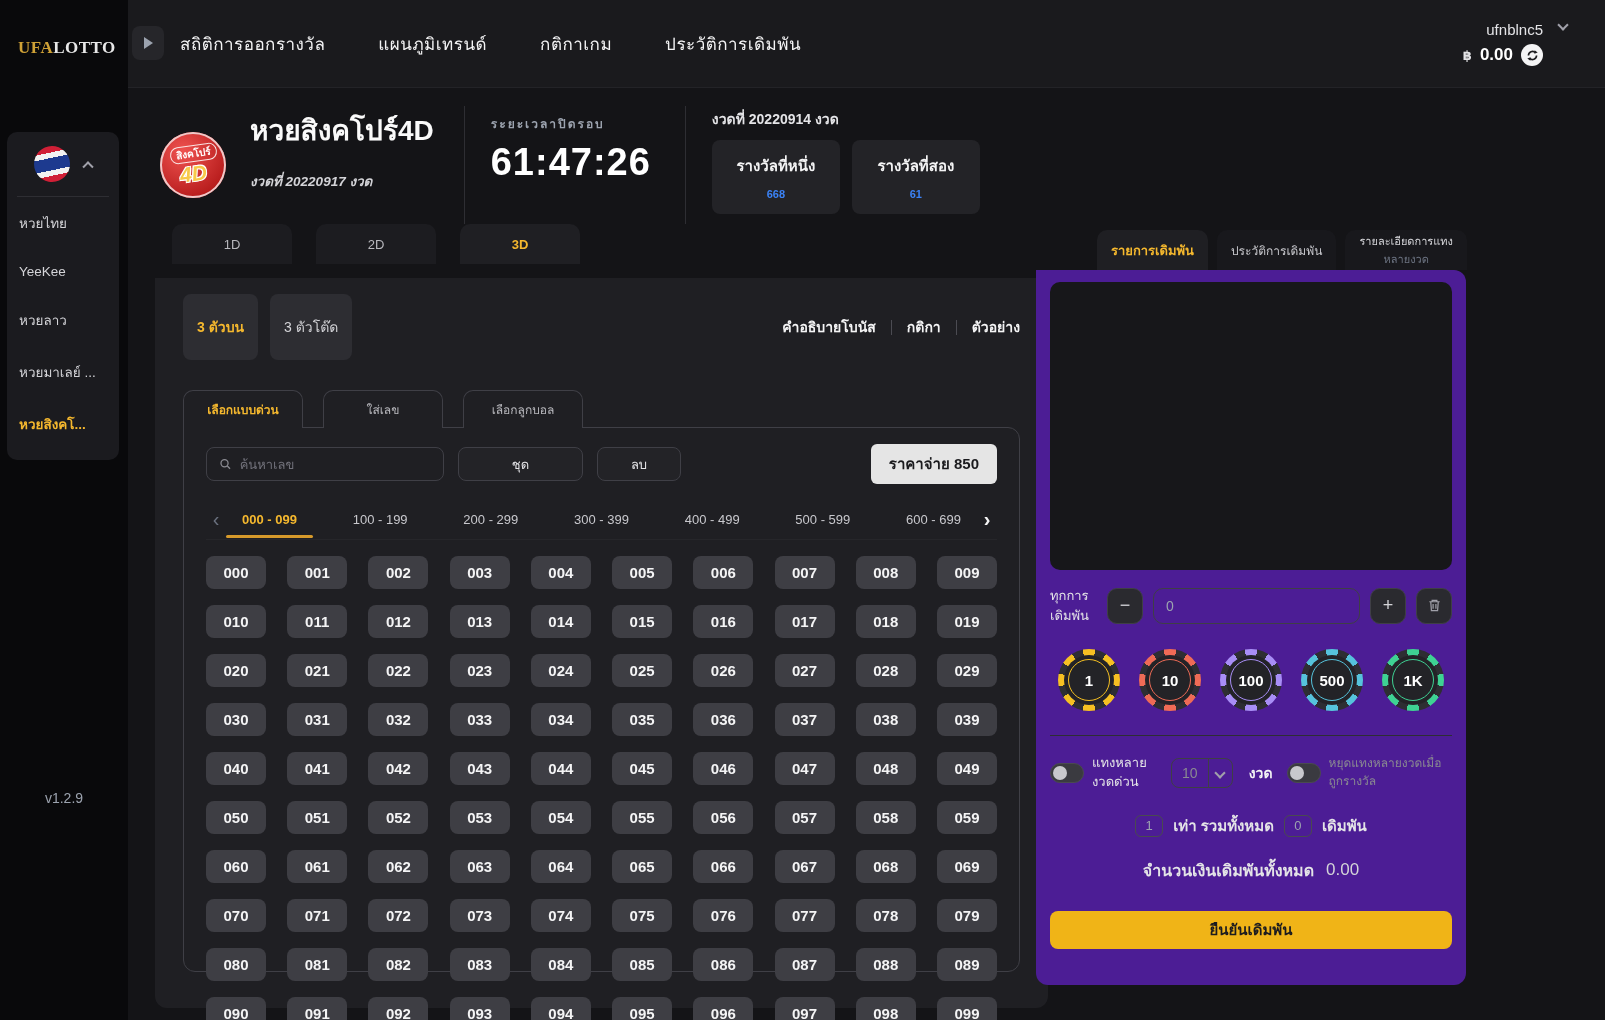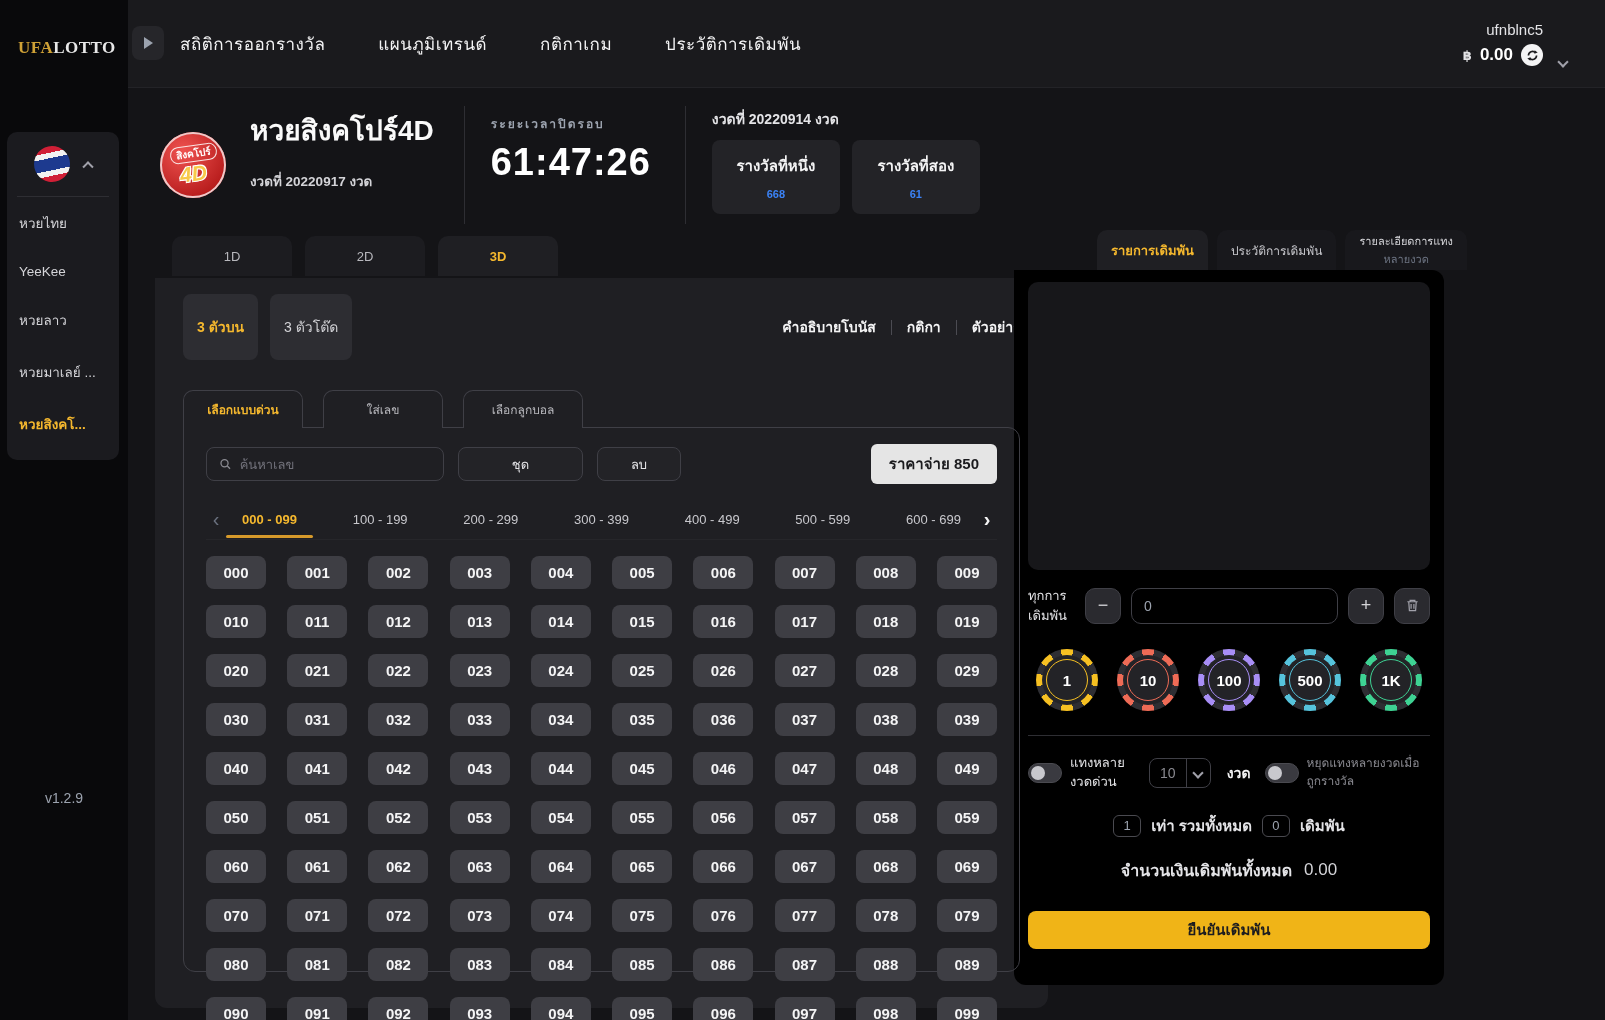--- a/index.html
+++ b/index.html
@@ -26,51 +26,51 @@
   .side-item { padding:15px 12px; font-size:13.5px; color:#d4d4d8; cursor:pointer; }
   .side-item.active { color:#f5b82e; font-weight:bold; }
   .version { position:absolute; top:790px; left:0; width:128px; text-align:center; color:#9ca3af; font-size:14px; }
 
   
   .topbar { position:absolute; left:128px; top:0; right:0; height:88px; background:#1a1a1d; border-bottom:1px solid #232327; display:flex; align-items:center; }
   .collapse-btn { position:absolute; left:4px; top:26px; width:32px; height:34px; background:#26262a; border-radius:8px; display:flex; align-items:center; justify-content:center; cursor:pointer; }
   .tri-right { width:0; height:0; border-left:9px solid #9ca3af; border-top:6px solid transparent; border-bottom:6px solid transparent; }
   .topnav { display:flex; gap:53px; margin-left:52px; }
   .topnav .nav-item { color:#f4f4f5; font-size:17px; letter-spacing:.5px; cursor:pointer; }
-  .user-area { margin-left:auto; margin-right:38px; display:flex; align-items:flex-end; gap:16px; }
+  .user-area { margin-left:auto; margin-right:38px; display:flex; align-items:flex-start; gap:16px; }
   .user-col { text-align:right; }
   .user-name { font-size:15px; color:#e4e4e7; margin-bottom:6px; }
   .balance-row { display:flex; align-items:center; justify-content:flex-end; gap:8px; font-weight:bold; }
   .baht { font-size:13px; }
   .balance { font-size:17px; color:#fff; }
   .refresh-btn { width:22px; height:22px; border-radius:50%; background:#f4f4f5; display:flex; align-items:center; justify-content:center; cursor:pointer; }
 
   
   .game-header { position:absolute; left:160px; top:100px; display:flex; align-items:stretch; gap:24px; }
   .game-logo { width:66px; height:66px; border-radius:50%; align-self:center;
     background:radial-gradient(circle at 35% 30%, #ef5350, #b71c1c 75%);
     box-shadow:0 0 0 2px #efc8c8 inset; display:flex; flex-direction:column; align-items:center; justify-content:center; }
   .game-logo .lg-top { font-size:10px; font-weight:bold; color:#fff; border:1px solid rgba(255,255,255,.85); border-radius:8px; padding:0 5px; transform:rotate(-8deg); }
   .game-logo .lg-4d { font-size:21px; font-weight:bold; font-style:italic; color:#f7c948; transform:rotate(-8deg); text-shadow:1px 1px 0 #fff,-1px -1px 0 #fff,1px -1px 0 #fff,-1px 1px 0 #fff; }
   .game-info { padding:8px 6px 0 0; }
   .game-title { font-size:28px; font-weight:bold; color:#fafafa; }
-  .game-round { margin-top:18px; font-size:13.5px; font-weight:bold; color:#d4d4d8; }
+  .game-round { margin-top:18px; font-size:13.5px; font-weight:bold; color:#d4d4d8;font-style:italic; }
   .vdiv { width:1px; background:#2e2e33; margin:6px 0; }
   .timer-col { padding:14px 10px 0 2px; }
   .timer-label { font-size:12px; color:#9ca3af; letter-spacing:2px; font-weight:bold; }
   .timer-value { margin-top:8px; font-size:38px; font-weight:bold; color:#fff; letter-spacing:1px; }
   .result-col { padding:8px 0 16px 2px; }
   .result-round { font-size:14px; font-weight:bold; color:#e4e4e7; }
   .prize-row { display:flex; gap:12px; margin-top:10px; }
   .prize-card { width:128px; height:74px; background:#232327; border-radius:8px; display:flex; flex-direction:column; align-items:center; justify-content:center; gap:10px; }
   .prize-label { font-size:15px; font-weight:bold; color:#f4f4f5; }
   .prize-value { font-size:11px; font-weight:bold; color:#3b82f6; }
 
   
-  .digit-tabs { position:absolute; left:172px; top:236px; display:flex; gap:13px; z-index:2; }
+  .digit-tabs { position:absolute; left:172px; top:224px; display:flex; gap:24px; z-index:2; }
   .dtab { width:120px; height:40px; background:#1c1c20; border-radius:10px 10px 0 0; display:flex; align-items:center; justify-content:center; font-size:13px; color:#b8b8bd; cursor:pointer; }
   .dtab.active { background:#1f1f23; color:#f5b82e; font-weight:bold; }
   .main-panel { position:absolute; left:155px; top:278px; width:893px; height:730px; background:#1f1f23; border-radius:0 12px 12px 12px; padding:16px 28px; }
   .pill-row { display:flex; align-items:center; }
   .type-pill { padding:22px 14px; border-radius:8px; background:#2d2d32; font-size:14px; color:#d4d4d8; margin-right:12px; cursor:pointer;text-align:center; }
   .type-pill.active { color:#f5b82e; font-weight:bold; }
   .links { margin-left:auto; display:flex; align-items:center;text-align:center; }
   .hlink { font-size:14px; font-weight:bold; color:#f4f4f5; cursor:pointer; }
   .lsep { width:1px; height:15px; background:#4b4b52; margin:0 15px; }
 
@@ -97,21 +97,21 @@
 
   .num-grid { margin-top:16px; display:grid; grid-template-columns:repeat(10,60px); justify-content:space-between; row-gap:16px; }
   .num-btn { height:33px; background:#3e3e44; border-radius:8px; display:flex; align-items:center; justify-content:center; font-size:15px; font-weight:bold; color:#f4f4f5; cursor:pointer; }
 
   
   .bet-tabs { position:absolute; left:1097px; top:230px; display:flex; gap:9px; z-index:2; }
   .btab { height:40px; background:#18181c; border-radius:10px 10px 0 0; display:flex; flex-direction:column; align-items:center; justify-content:center; font-size:12px; color:#c8c8cd; cursor:pointer; padding:0 14px; }
   .btab.active { background:#1f1f23; color:#f5b82e; font-weight:bold; font-size:13px; }
   .btab .l1 { font-size:11px; color:#d4d4d8; }
   .btab .l2 { font-size:11px; color:#6b7280; }
-  .bet-panel { position:absolute; left:1014px; top:270px; width:430px; height:715px; background:#000000; border-radius:0 12px 12px 12px; padding:12px 14px; }
+  .bet-panel { position:absolute; left:1036px; top:270px; width:430px; height:715px; background:#4c1d95; border-radius:0 12px 12px 12px; padding:12px 14px; }
   .bet-list { background:#17171a; border-radius:10px; height:288px; }
 
   .stepper-row { display:flex; align-items:center; gap:10px; margin-top:16px; }
   .stepper-label { width:66px; font-size:13px; color:#e4e4e7; overflow-wrap:anywhere; line-height:1.5; }
   .sq-btn { width:36px; height:36px; min-width:36px; border:1px solid #3f3f46; background:#2a2a2f; border-radius:10px; color:#d4d4d8; font-size:18px; display:flex; align-items:center; justify-content:center; cursor:pointer; }
   .amt-input { flex:1; height:36px; border:1px solid #3f3f46; border-radius:10px; background:transparent; color:#9ca3af; font-size:14px; padding:0 12px; outline:none; font-family:inherit; }
 
   .chips-row { display:flex; justify-content:space-between; margin-top:24px; padding:0 8px; }
   .chip { width:62px; height:62px; border-radius:50%; display:flex; align-items:center; justify-content:center; cursor:pointer;
     background:repeating-conic-gradient(from -12deg, var(--c) 0deg 24deg, #2e2e33 24deg 45deg); }

